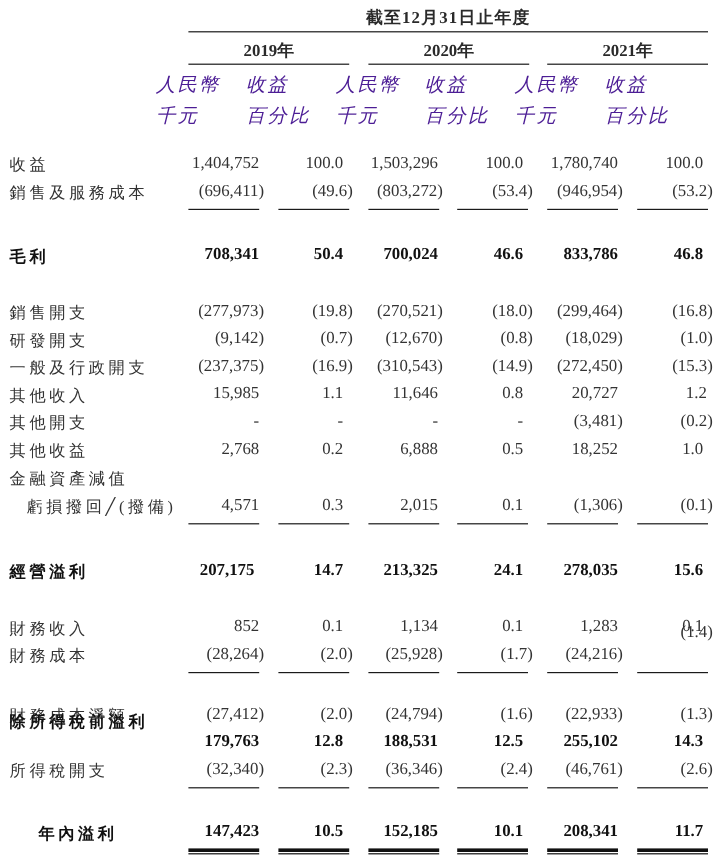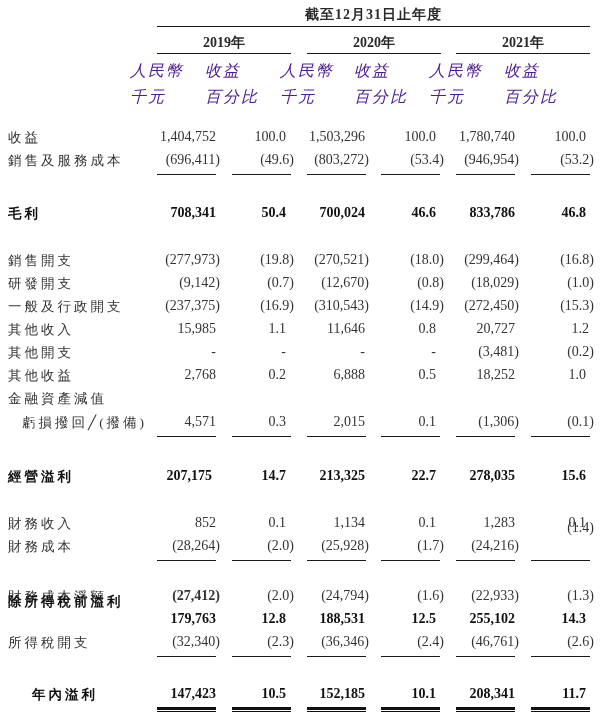--- a/index.html
+++ b/index.html
@@ -161,21 +161,21 @@
 <div class="hline" style="left:307px; top:436px; width:59px;"></div>
 <div class="hline" style="left:381px; top:436px; width:59px;"></div>
 <div class="hline" style="left:456px; top:436px; width:59px;"></div>
 <div class="hline" style="left:531px; top:436px; width:59px;"></div>
 
 <div>
   <div class="label bold" style="top:468px;">經營溢利</div>
   <div class="num bold" style="left:152px; top:468px;">207,175</div>
   <div class="num bold" style="left:226px; top:468px;">14.7</div>
   <div class="num bold" style="left:305px; top:468px;">213,325</div>
-  <div class="num bold" style="left:376px; top:468px;">22.7</div>
+  <div class="num bold" style="left:376px; top:468px;">24.1</div>
   <div class="num bold" style="left:455px; top:468px;">278,035</div>
   <div class="num bold" style="left:526px; top:468px;">15.6</div>
 </div>
 
 <div>
   <div class="label" style="top:515px;">財務收入</div>
   <div class="num" style="left:156px; top:515px;">852</div>
   <div class="num" style="left:226px; top:515px;">0.1</div>
   <div class="num" style="left:305px; top:515px;">1,134</div>
   <div class="num" style="left:376px; top:515px;">0.1</div>
@@ -194,21 +194,21 @@
 </div>
 <div class="hline" style="left:157px; top:560px; width:59px;"></div>
 <div class="hline" style="left:232px; top:560px; width:59px;"></div>
 <div class="hline" style="left:307px; top:560px; width:59px;"></div>
 <div class="hline" style="left:381px; top:560px; width:59px;"></div>
 <div class="hline" style="left:456px; top:560px; width:59px;"></div>
 <div class="hline" style="left:531px; top:560px; width:59px;"></div>
 
 <div>
   <div class="label" style="top:588px;">財務成本淨額</div>
-  <div class="num" style="left:160px; top:588px;font-weight:bold;">(27,412)</div>
+  <div class="num" style="left:160px; top:588px;">(27,412)</div>
   <div class="num" style="left:234px; top:588px;">(2.0)</div>
   <div class="num" style="left:309px; top:588px;">(24,794)</div>
   <div class="num" style="left:384px; top:588px;">(1.6)</div>
   <div class="num" style="left:459px; top:588px;">(22,933)</div>
   <div class="num" style="left:534px; top:588px;">(1.3)</div>
 </div>
 
 <div>
   <div class="label bold" style="top:593px;">除所得稅前溢利</div>
   <div class="num bold" style="left:156px; top:611px;">179,763</div>

